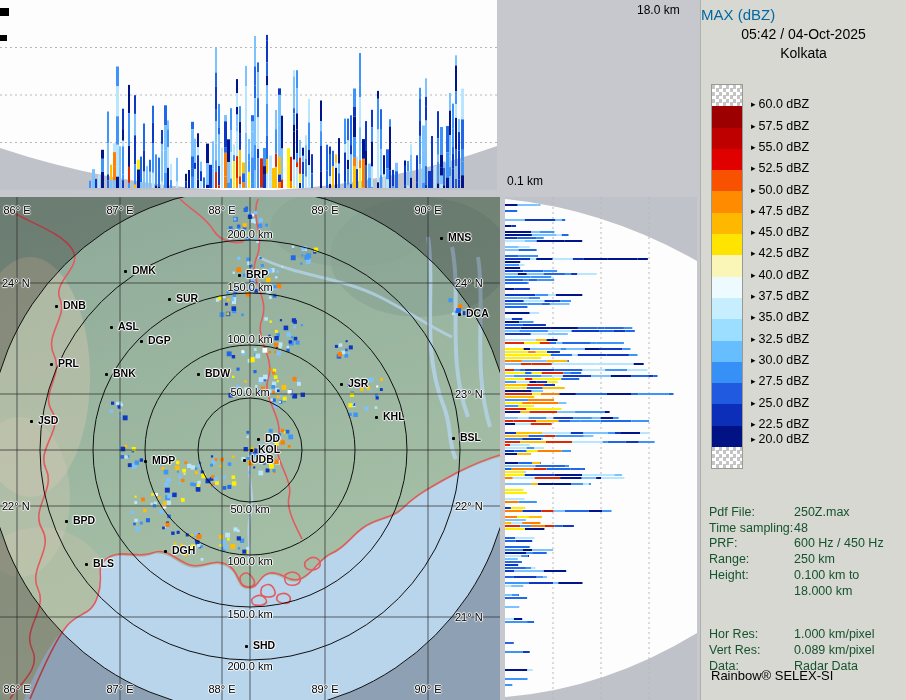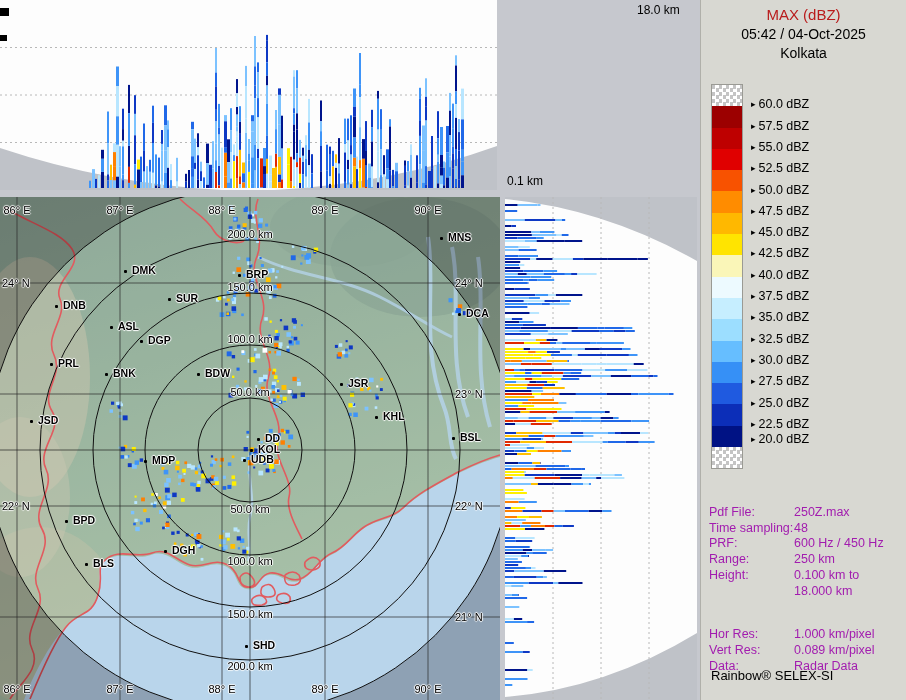--- a/index.html
+++ b/index.html
@@ -10,30 +10,30 @@
   #map-panel{left:0;top:197px;width:500px;height:503px;background:#f0abfc;overflow:hidden;}
   #info-panel{left:700px;top:0;width:206px;height:700px;background:#d8d8d2;border-left:1px solid #b0b0aa;box-sizing:border-box;}
   .axis-label{position:absolute;font-size:12px;color:#000;}
   #axis-max{left:637px;top:3px;}
   #axis-min{left:507px;top:174px;}
   .tick{position:absolute;background:#000;}
   #tick1{left:0;top:8px;width:9px;height:8px;}
   #tick2{left:0;top:35px;width:7px;height:6px;}
 
   
-  #product-title{margin-top:6px;text-align:center;font-size:15px;color:#b91c1c;}
+  #product-title{margin-top:6px;text-align:left;font-size:15px;color:#0369a1;}
   #product-datetime,#product-station{text-align:center;font-size:14px;color:#000;margin-top:3px;}
   #legend{position:absolute;left:10px;top:84px;}
   #legend-bar{width:30px;border:1px solid #9a9a94;}
   .legend-block{width:30px;height:21.3px;}
   .checker{background-image:repeating-conic-gradient(#ffffff 0 25%,#c4c4c4 0 50%);background-size:7px 7px;}
   #legend-labels{position:absolute;left:40px;top:0;width:120px;}
   .legend-label{position:absolute;left:0;font-size:12.5px;color:#000;white-space:nowrap;}
   .legend-label .tri{font-size:9px;margin-right:3px;vertical-align:1px;}
-  #metadata{position:absolute;left:8px;top:505px;right:4px;font-size:12.5px;color:#a21caf;}
+  #metadata{position:absolute;left:8px;top:505px;right:4px;font-size:12.5px;color:#14532d;}
   .md-row{display:flex;line-height:15.7px;}
   .md-row .md-label{width:85px;flex:0 0 85px;}
   .md-row.md-gap{margin-top:28px;}
   #brand{position:absolute;left:10px;top:668px;font-size:13px;color:#000;}
 
   
   #map-labels{position:absolute;left:0;top:0;width:500px;height:503px;}
   .geo-label{position:absolute;font-size:11px;color:#000;white-space:nowrap;
     text-shadow:-1px 0 1px #fff,1px 0 1px #fff,0 -1px 1px #fff,0 1px 1px #fff;}
   .lon-label{transform:translate(-50%,-50%);}

